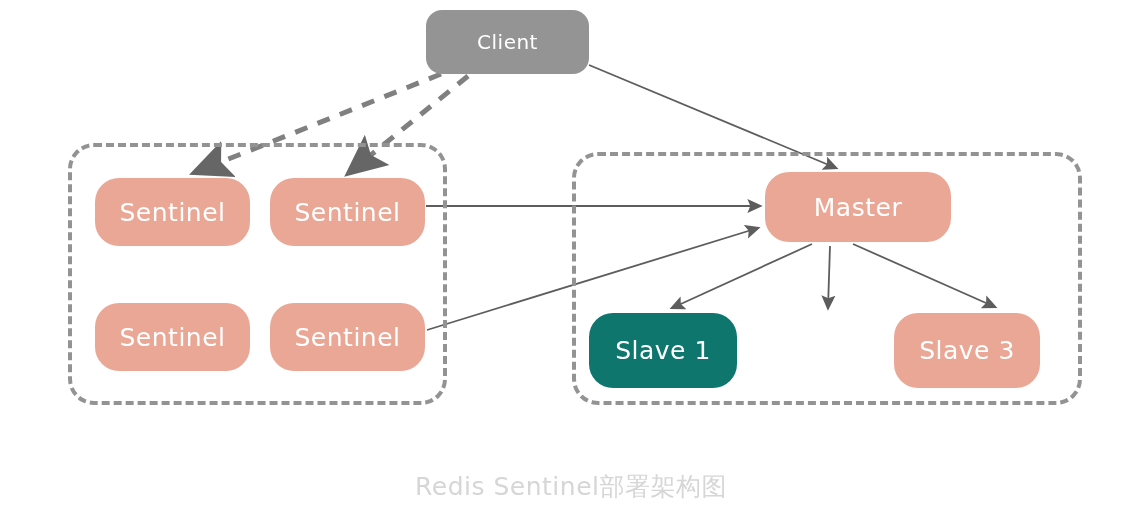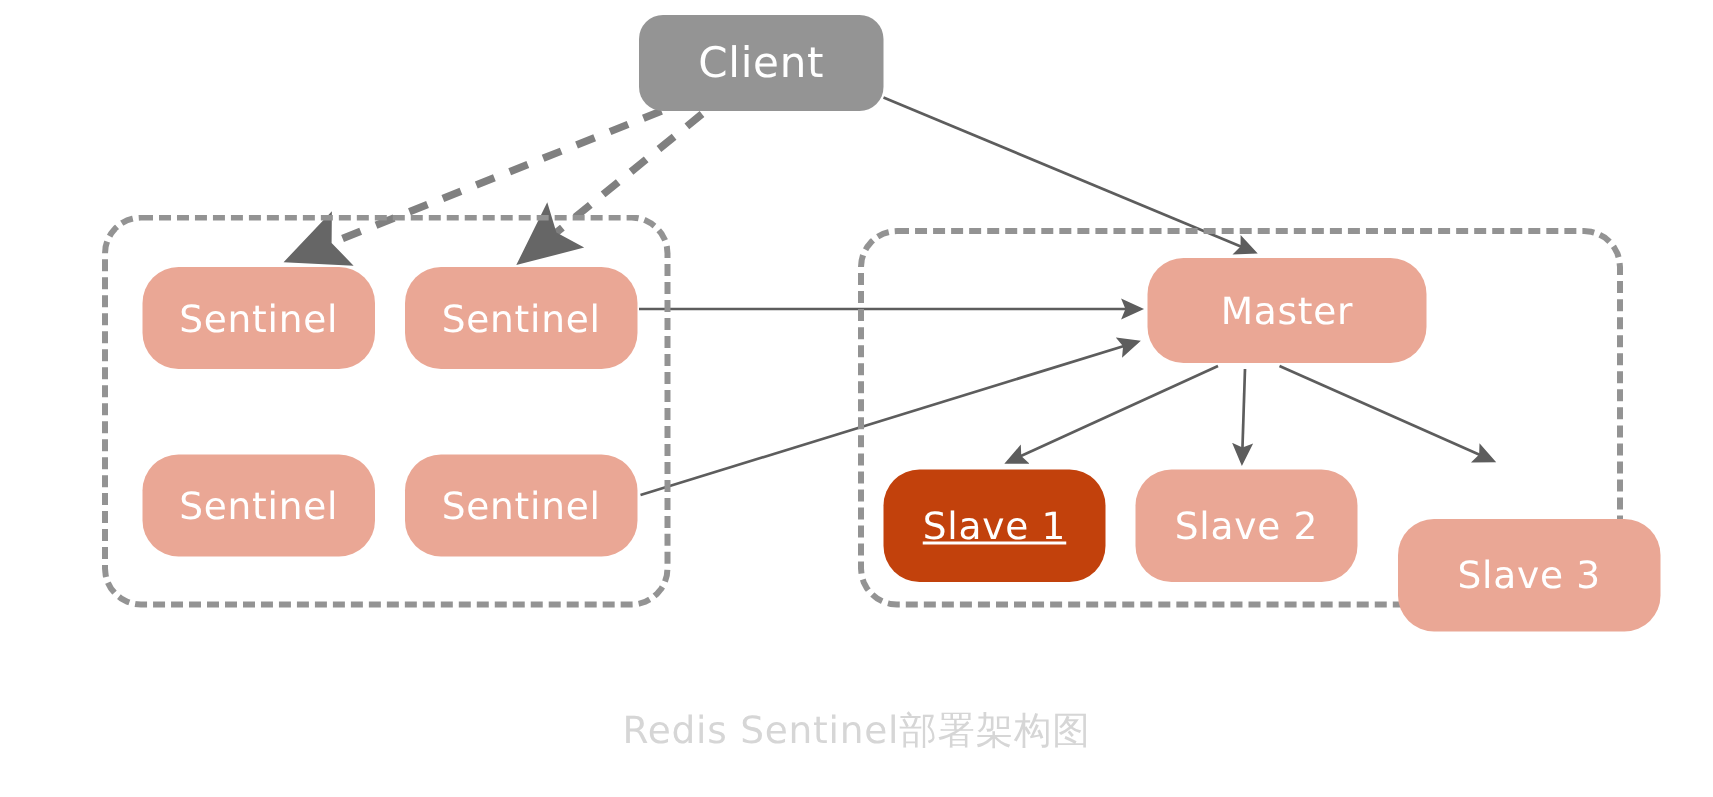--- a/index.html
+++ b/index.html
@@ -47,21 +47,21 @@
     line-height: 1;
   }
   .node.salmon {
     background: #eaa795;
   }
   .node.gray {
     background: #949494;
     border-radius: 16px;
   }
   .node.client .node-label {
-    font-size: 28px;
+    font-size: 20px;
   }
   .node.master .node-label,
   .node.sentinel .node-label,
   .node.slave .node-label {
     font-size: 25px;
   }
   .caption {
     position: absolute;
     left: 0;
     top: 470px;
@@ -119,27 +119,24 @@
   </div>
 
   <div class="node salmon sentinel" id="node-sentinel4" style="left: 270px; top: 303px; width: 155px; height: 68px; background: rgb(234, 167, 149); color: rgb(255, 255, 255);">
     <span class="node-label">Sentinel</span>
   </div>
 
   <div class="node salmon master" id="node-master" style="left: 765px; top: 172px; width: 186px; height: 70px; background: rgb(234, 167, 149); color: rgb(255, 255, 255);">
     <span class="node-label">Master</span>
   </div>
 
-  <div class="node salmon slave" id="node-slave1" style="left: 589px; top: 313px; width: 148px; height: 75px; background: #c2410c; color: rgb(255, 255, 255); text-decoration: underline;">
+  <div class="node salmon slave" id="node-slave1" style="left: 589px; top: 313px; width: 148px; height: 75px; background: #0f766e; color: rgb(255, 255, 255);">
     <span class="node-label">Slave 1</span>
   </div>
 
-  <div class="node salmon slave" id="node-slave2" style="left: 757px; top: 313px; width: 148px; height: 75px; background: rgb(234, 167, 149); color: rgb(255, 255, 255);">
-    <span class="node-label">Slave 2</span>
-  </div>
 
-  <div class="node salmon slave" id="node-slave3" style="left: 932px; top: 313px; width: 175px; height: 75px; background: rgb(234, 167, 149); color: rgb(255, 255, 255); margin-top: 33px;">
+  <div class="node salmon slave" id="node-slave3" style="left: 894px; top: 313px; width: 146px; height: 75px; background: rgb(234, 167, 149); color: rgb(255, 255, 255);">
     <span class="node-label">Slave 3</span>
   </div>
 
   <div class="caption" style="color: rgb(214, 214, 214); text-align: center;">Redis Sentinel部署架构图</div>
 
 </div>
 
 </body></html>

